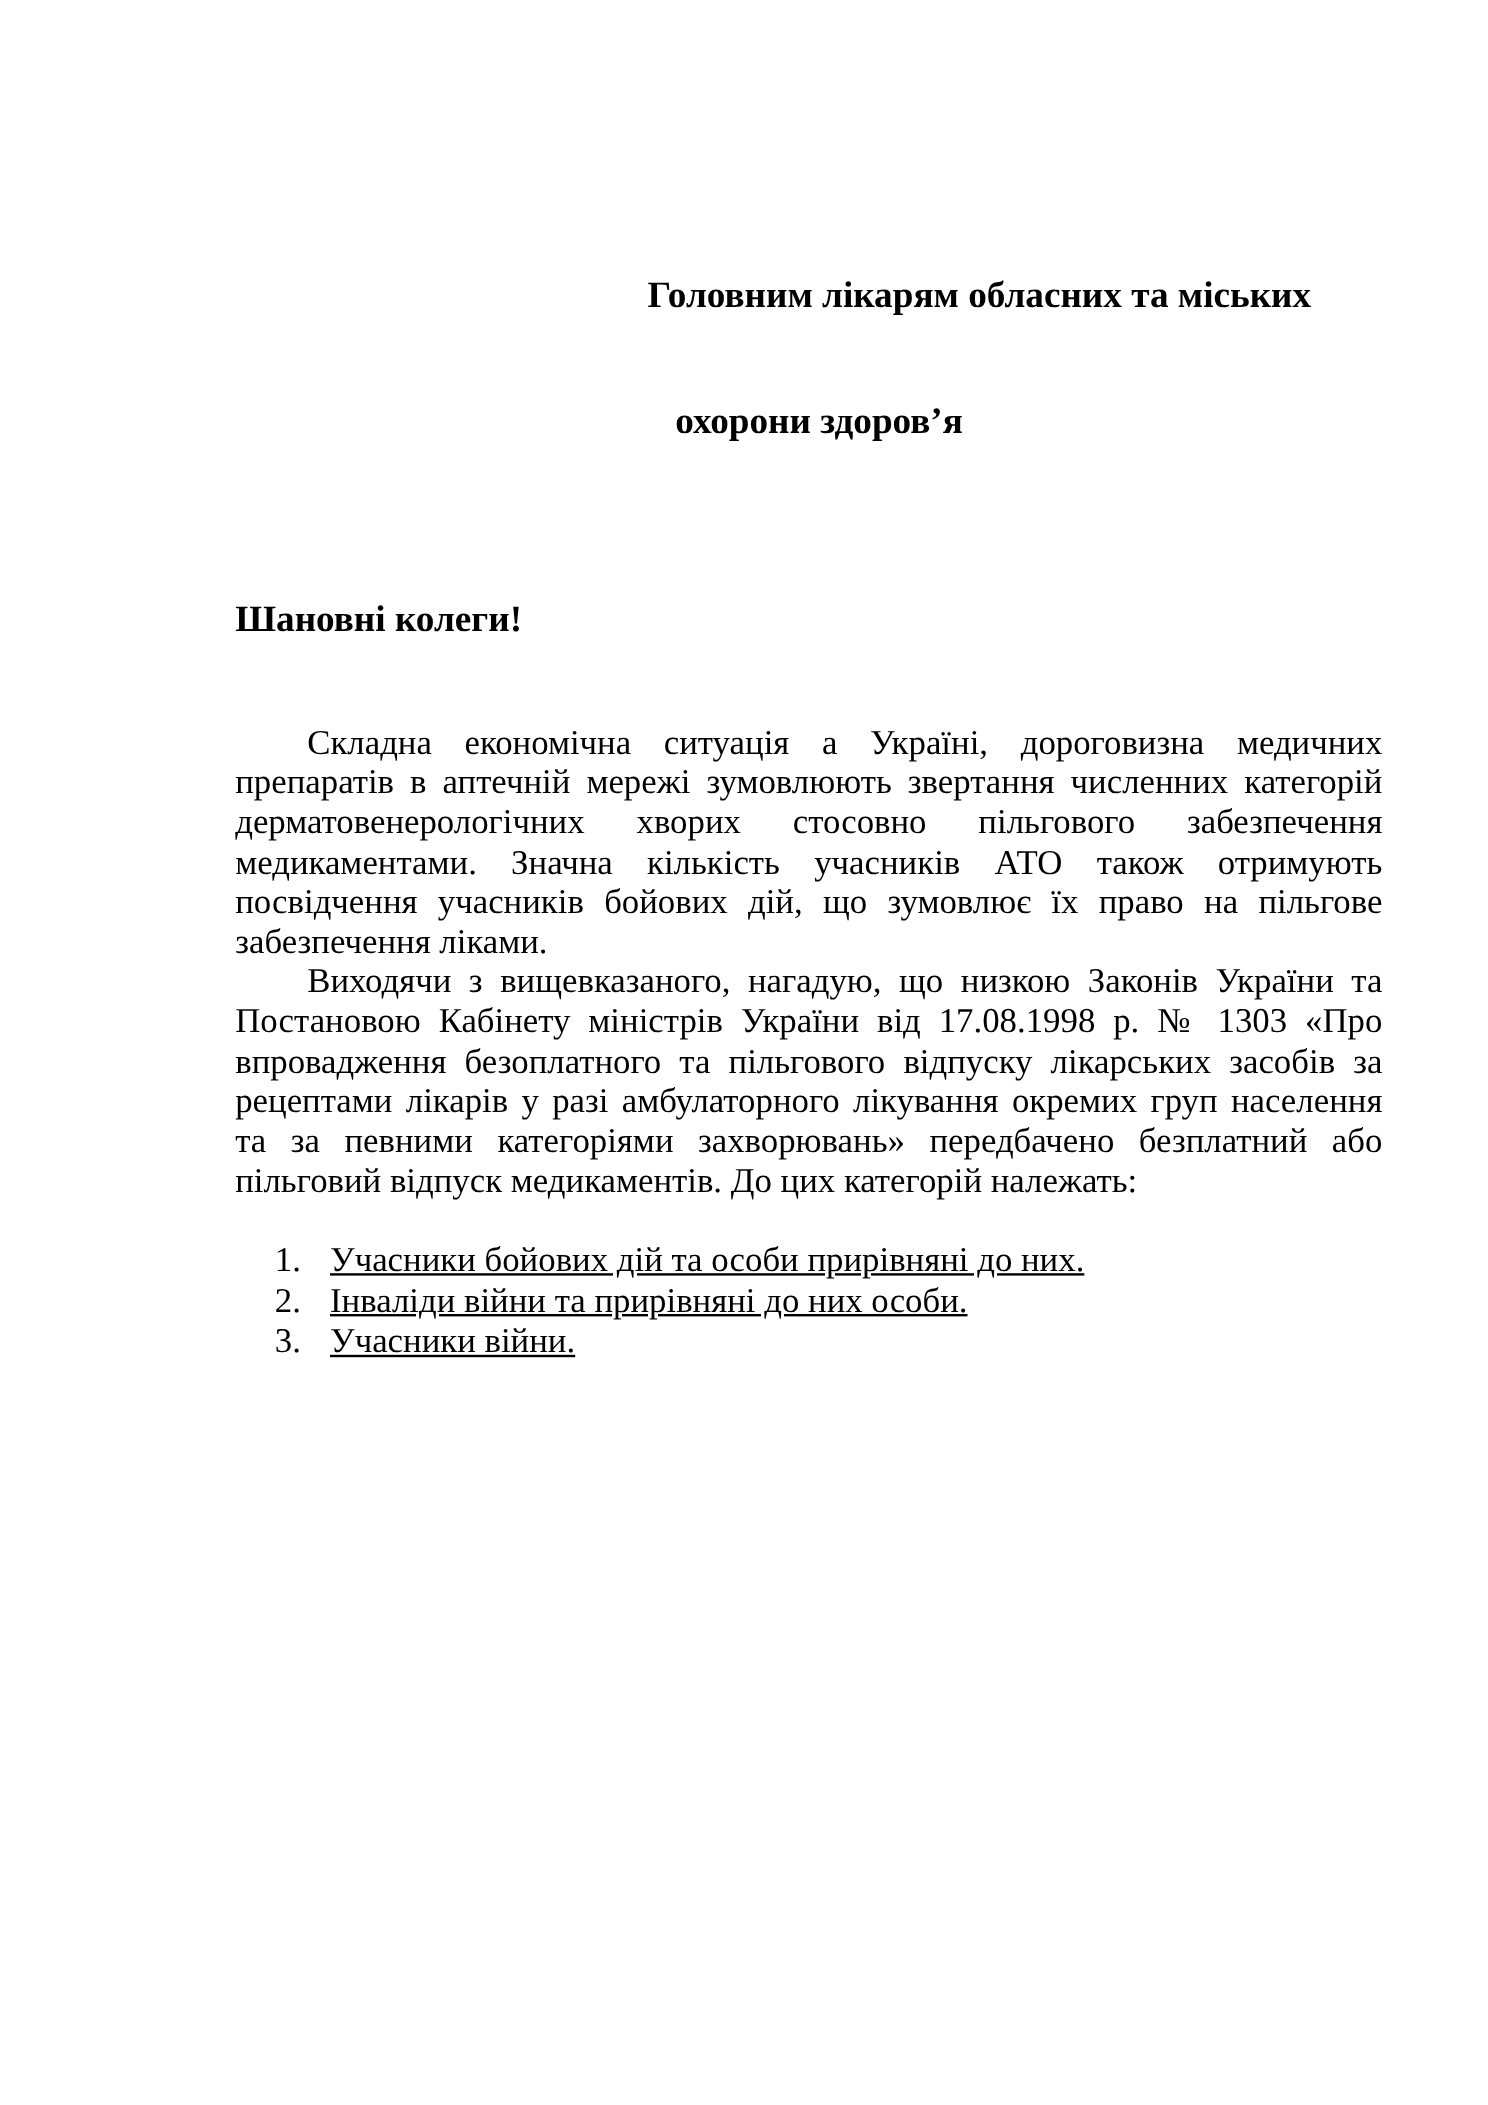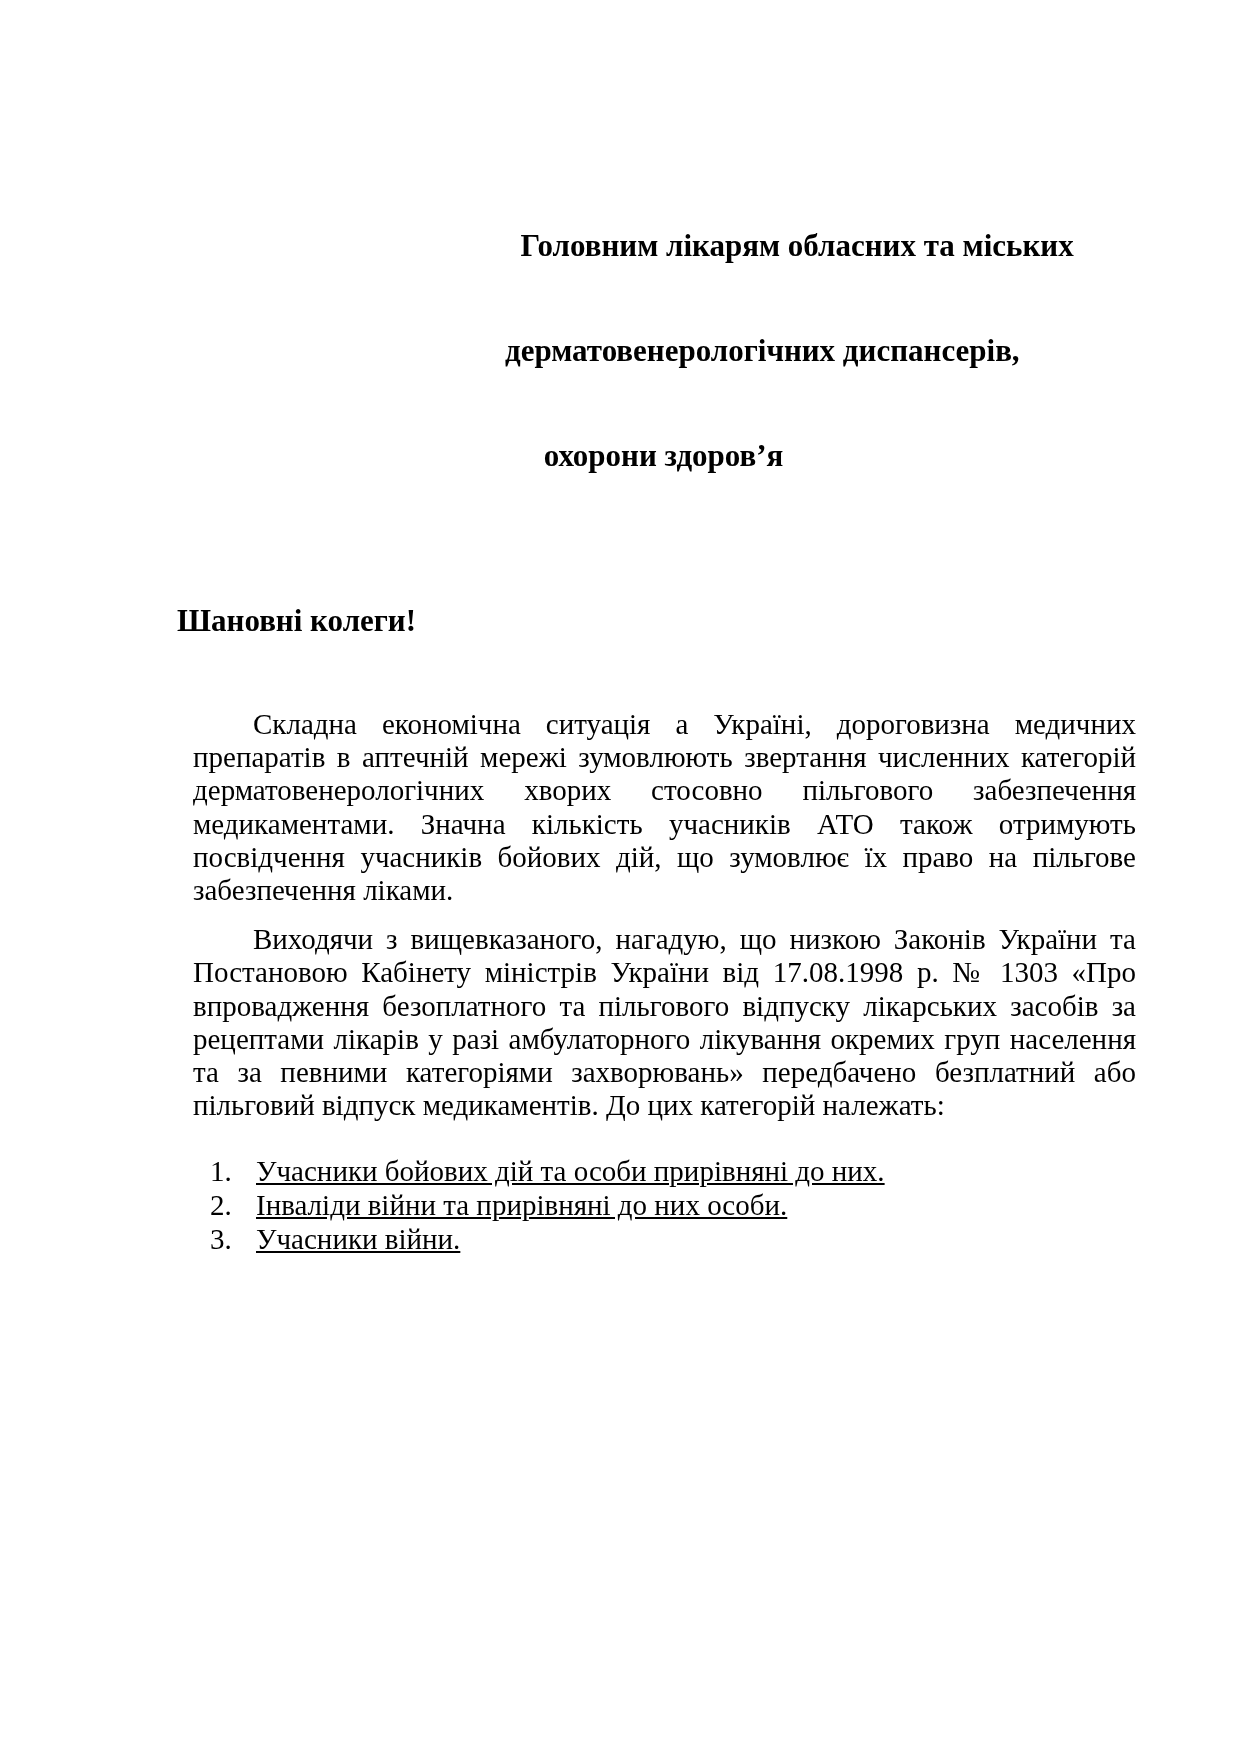--- a/index.html
+++ b/index.html
@@ -11,20 +11,21 @@
       position: relative;
       width: 1240px;
       height: 1754px;
       margin: 0 auto;
       background: #ffffff;
       color: #000000;
       font-family: "Liberation Serif", "DejaVu Serif", serif;
       overflow: hidden;
       box-sizing: border-box;
       padding-top: 158px;
+      padding-left: 19px;
     }
     .content {
       margin-left: 177px;
       margin-right: 88px; 
     }
     
     .recipient {
       margin-left: 328px; 
       font-weight: bold;
       font-size: 31px;
@@ -41,21 +42,21 @@
       font-size: 31px;
       line-height: 35px;
     }
     
     .paragraphs {
       margin-top: 70px;
       font-size: 29px;
       line-height: 33.2px;
     }
     .paragraphs p {
-      margin: 16px;
+      margin: 0;
       text-align: justify;
       text-indent: 60px;
     }
     
     .benefit-list {
       margin-top: 32px;
       margin-left: 33px; 
       font-size: 29px;
       line-height: 34px;
     }
@@ -73,21 +74,20 @@
     }
   </style>
 </head>
 <body>
 
 <div class="page">
   <div class="content">
 
     <div class="recipient">
       <div class="line">  Головним лікарям обласних та міських</div>
-      <div class="line">дерматовенерологічних диспансерів,</div>
       <div class="line">     охорони здоров’я</div>
     </div>
 
     <div class="salutation">Шановні колеги!</div>
 
     <div class="paragraphs">
       <p>Складна економічна ситуація а Україні, дороговизна медичних препаратів в аптечній мережі зумовлюють звертання численних категорій дерматовенерологічних хворих стосовно пільгового забезпечення медикаментами. Значна кількість учасників АТО також отримують посвідчення учасників бойових дій, що зумовлює їх право на пільгове забезпечення ліками.</p>
       <p>Виходячи з вищевказаного, нагадую, що низкою Законів України та Постановою Кабінету міністрів України від 17.08.1998 р. № 1303 «Про впровадження безоплатного та пільгового відпуску лікарських засобів за рецептами лікарів у разі амбулаторного лікування окремих груп населення та за певними категоріями захворювань» передбачено безплатний або пільговий відпуск медикаментів. До цих категорій належать:</p>
     </div>
 

